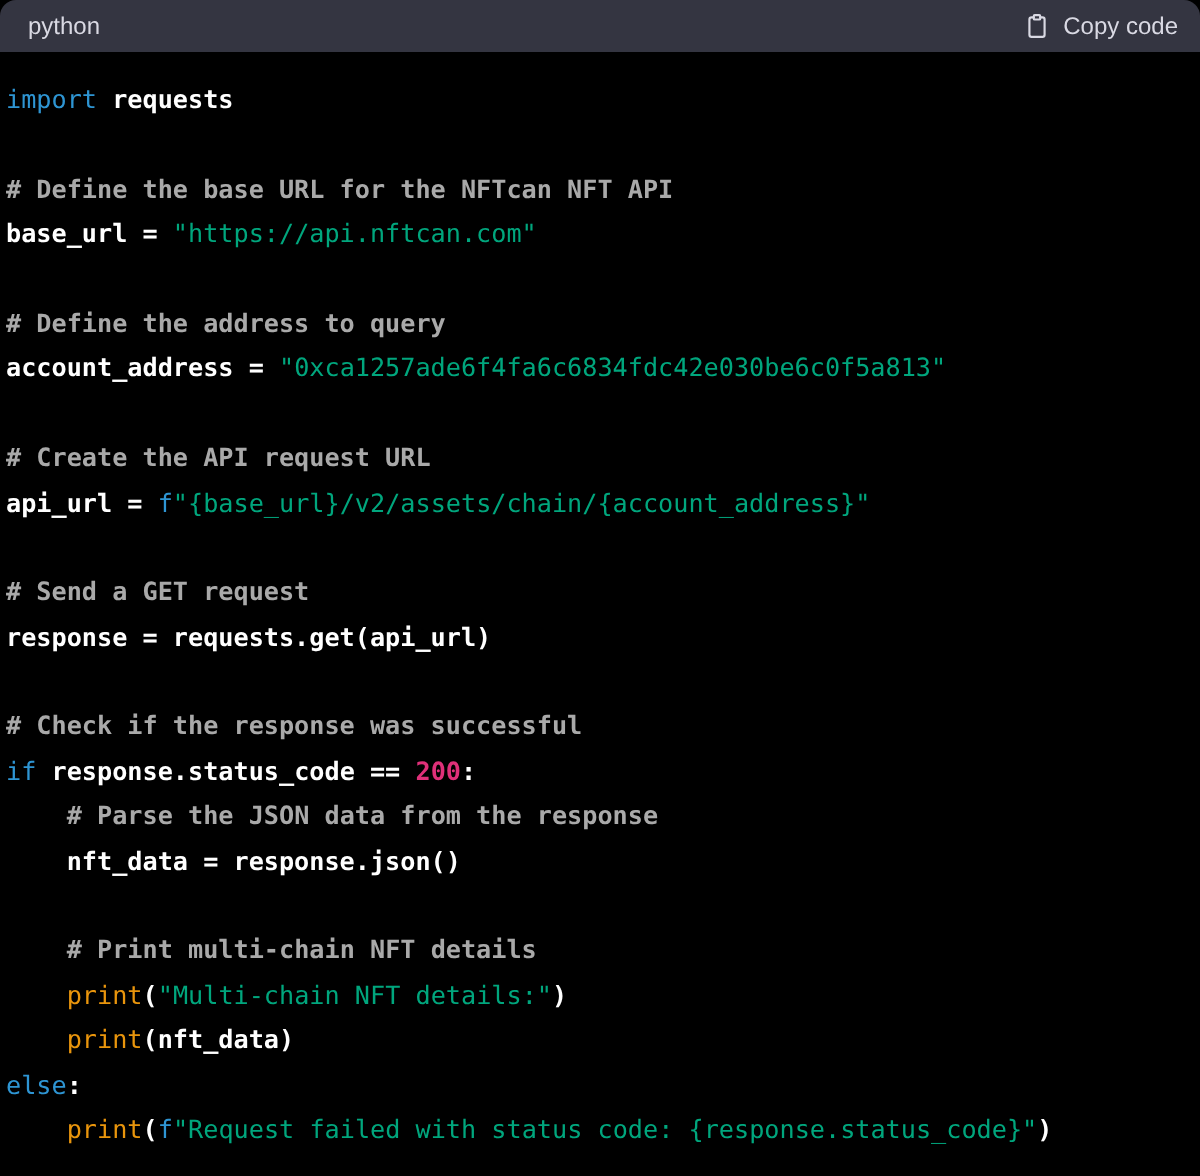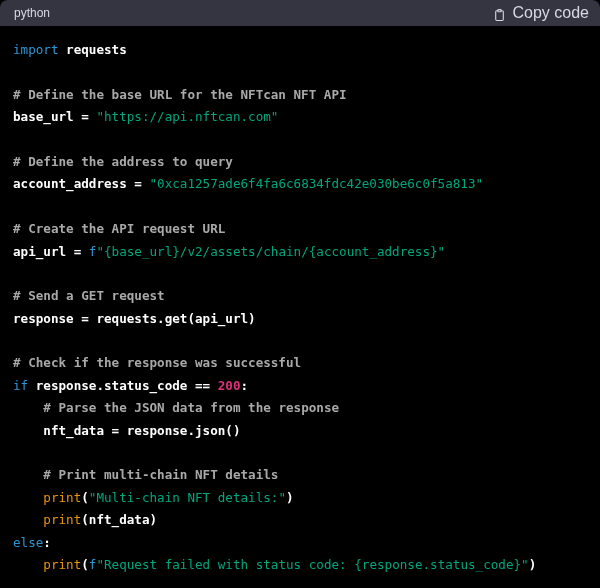--- a/index.html
+++ b/index.html
@@ -35,26 +35,26 @@
   .copy-btn {
     display: flex;
     align-items: flex-end;
     gap: 7px;
     background: none;
     border: none;
     padding: 0;
     cursor: pointer;
     color: var(--header-fg, #d9d9e3);
     font-family: "Liberation Sans", sans-serif;
-    font-size: 16px;
+    font-size: 12px;
   }
   .copy-btn svg { display: block; }
   .code {
     flex: 1;
-    padding: 13px 10px 11px 13px;
+    padding: 13px 10px 11px 3px;
     font-family: "DejaVu Sans Mono", "Liberation Mono", monospace;
     font-size: 12.6px;
     overflow: hidden;
   }
   .line {
     height: 22.4px;
     line-height: 22.4px;
     white-space: pre;
     color: var(--c-plain, #ffffff);
     font-weight: 700;

